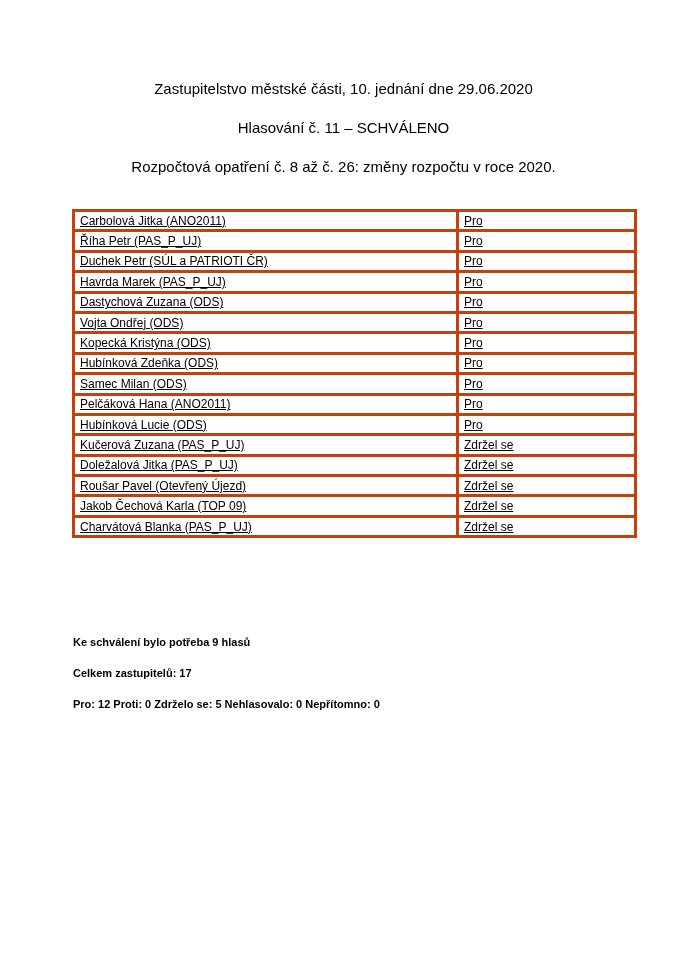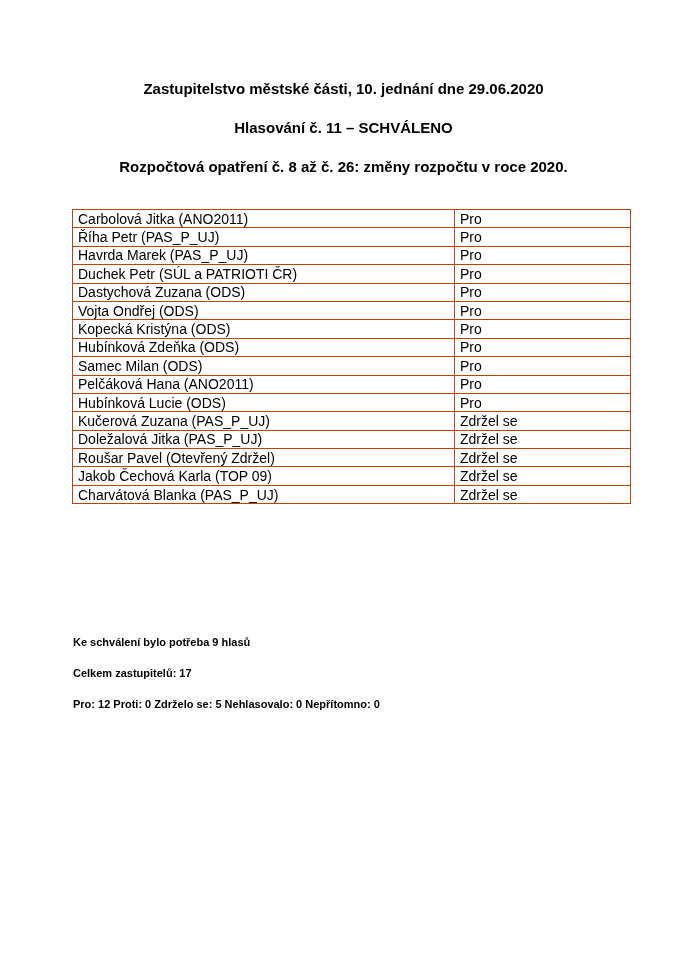--- a/index.html
+++ b/index.html
@@ -18,42 +18,43 @@
   }
   .titles {
     position: absolute;
     top: 80px;
     left: 0;
     width: 679px;
     text-align: center;
   }
   .title-line {
     font-size: 15px;
-    font-weight: bold;
+    font-weight: normal;
     line-height: 18px;
     margin: 0 0 21px 8px;
     letter-spacing: 0px;
   }
   .vote-table {
     position: absolute;
     top: 209px;
     left: 72px;
     width: 536px;
     border-collapse: collapse;
     table-layout: fixed;
   }
   .vote-table td {
-    border: 1px solid #c2410c;
-    font-size: 14px;
+    border: 3px solid #c2410c;
+    font-size: 12px;
     line-height: 14px;
     padding: 1px 5px 1px 5px;
     height: 15.4px;
     white-space: nowrap;
     overflow: hidden;
     vertical-align: middle;
+    text-decoration: underline;
   }
   .col-name { width: 371px; }
   .col-vote { width: 165px; }
   .summary {
     position: absolute;
     top: 588px;
     left: 73px;
     width: 540px;
     margin-top: 48px;
   }
@@ -81,26 +82,26 @@
       <td class="col-name">Carbolová Jitka (ANO2011)</td>
       <td class="col-vote">Pro</td>
     </tr>
 
     <tr>
       <td class="col-name">Říha Petr (PAS_P_UJ)</td>
       <td class="col-vote">Pro</td>
     </tr>
 
     <tr>
-      <td class="col-name">Havrda Marek (PAS_P_UJ)</td>
+      <td class="col-name">Duchek Petr (SÚL a PATRIOTI ČR)</td>
       <td class="col-vote">Pro</td>
     </tr>
 
     <tr>
-      <td class="col-name">Duchek Petr (SÚL a PATRIOTI ČR)</td>
+      <td class="col-name">Havrda Marek (PAS_P_UJ)</td>
       <td class="col-vote">Pro</td>
     </tr>
 
     <tr>
       <td class="col-name">Dastychová Zuzana (ODS)</td>
       <td class="col-vote">Pro</td>
     </tr>
 
 
     <tr>
@@ -137,21 +138,21 @@
       <td class="col-name">Kučerová Zuzana (PAS_P_UJ)</td>
       <td class="col-vote">Zdržel se</td>
     </tr>
 
     <tr>
       <td class="col-name">Doležalová Jitka (PAS_P_UJ)</td>
       <td class="col-vote">Zdržel se</td>
     </tr>
 
     <tr>
-      <td class="col-name">Roušar Pavel (Otevřený Zdržel)</td>
+      <td class="col-name">Roušar Pavel (Otevřený Újezd)</td>
       <td class="col-vote">Zdržel se</td>
     </tr>
 
     <tr>
       <td class="col-name">Jakob Čechová Karla (TOP 09)</td>
       <td class="col-vote">Zdržel se</td>
     </tr>
 
     <tr>
       <td class="col-name">Charvátová Blanka (PAS_P_UJ)</td>

